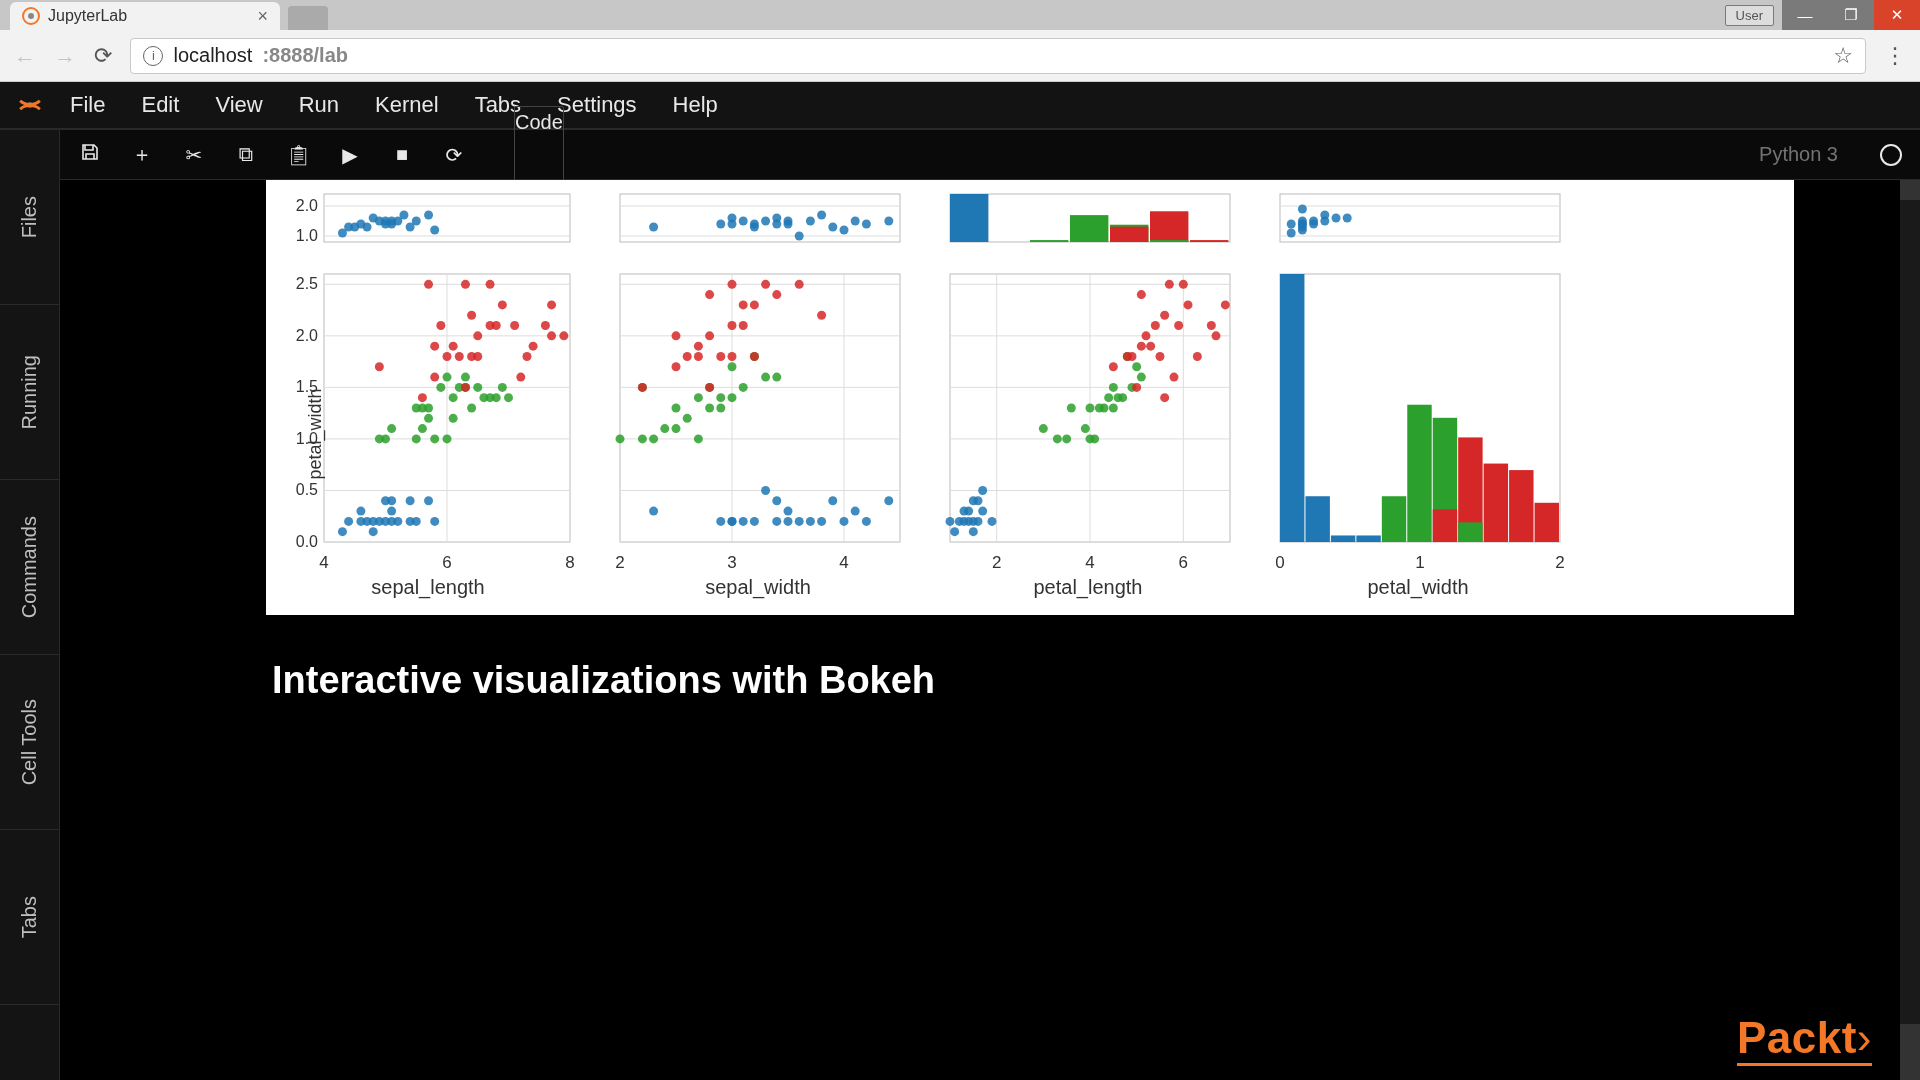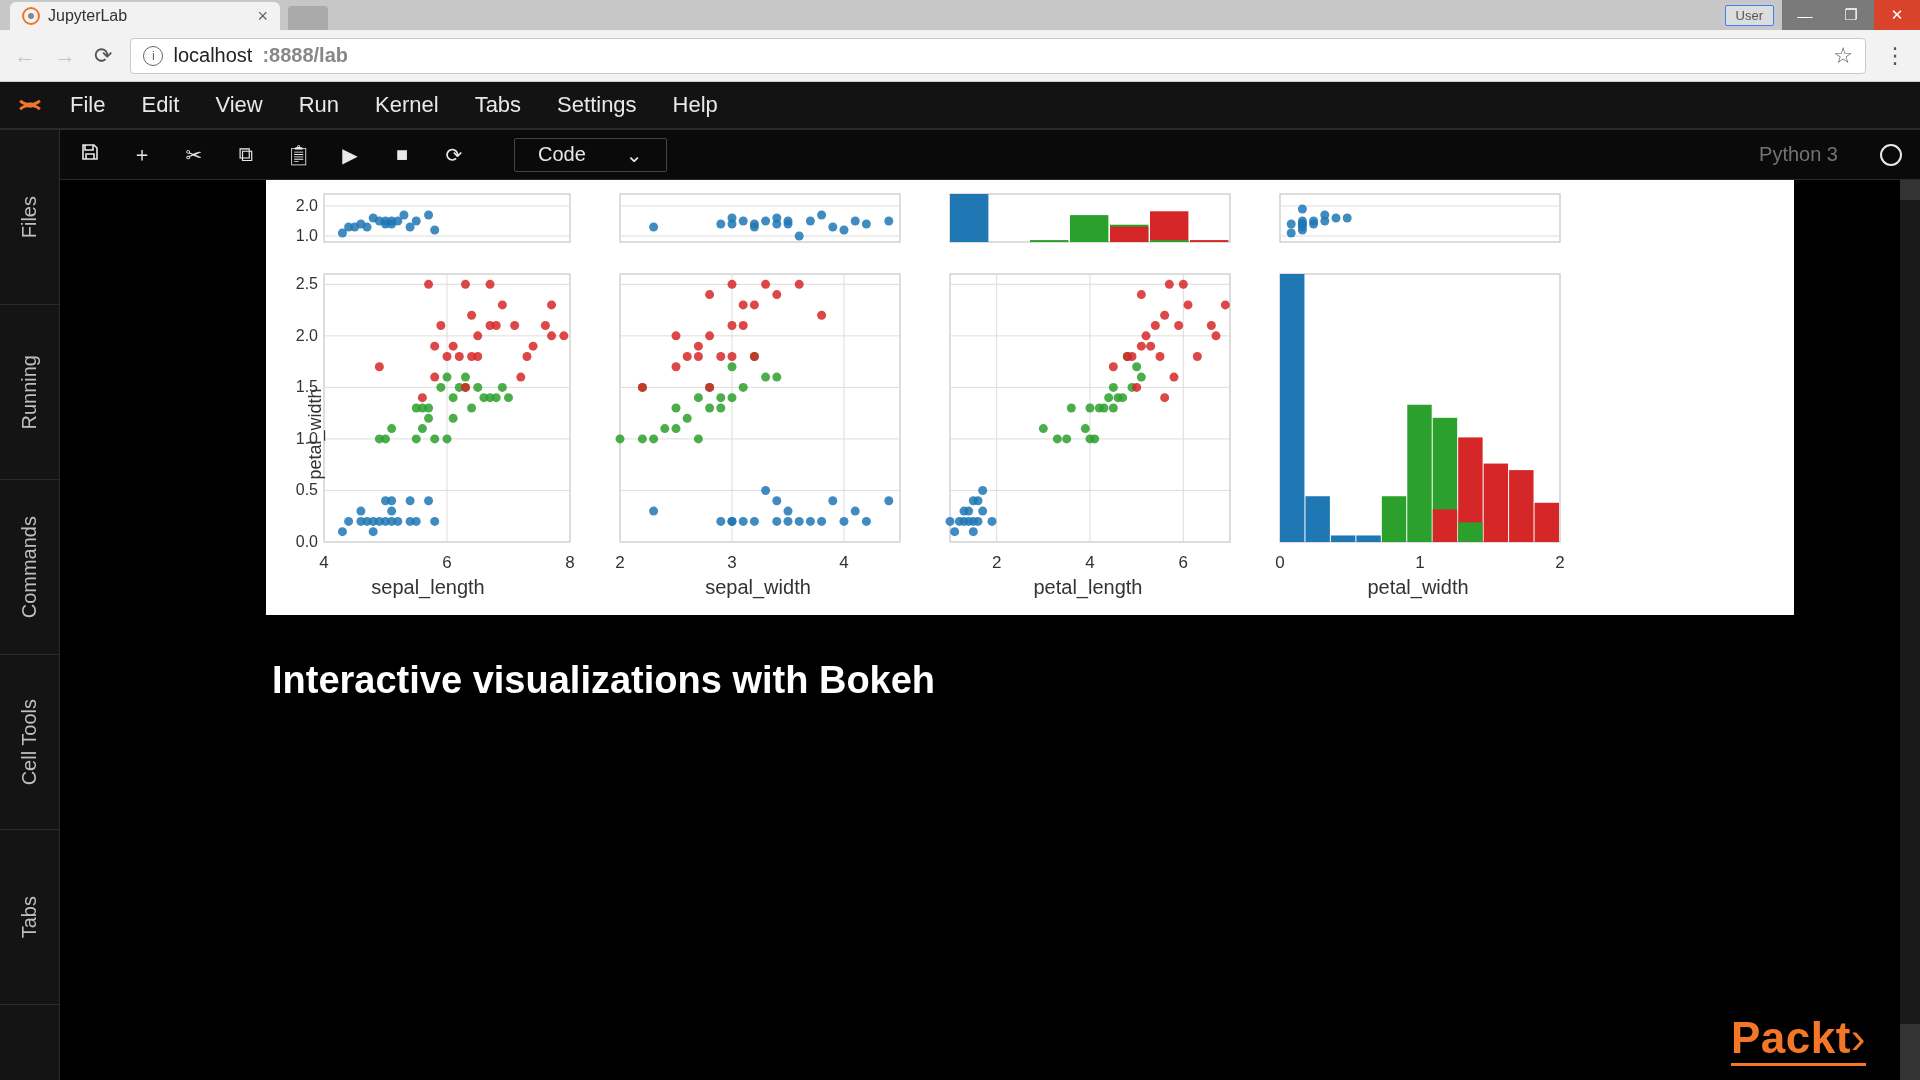--- a/index.html
+++ b/index.html
@@ -167,21 +167,21 @@
   align-items: center;
   padding: 0 18px;
   gap: 28px;
   border-bottom: 1px solid #2a2a2a;
   color: #e8e8e8;
   font-size: 20px;
 }
 .tb-btn { width: 24px; text-align: center; cursor: pointer; }
 .tb-select {
   display: flex; align-items: center; gap: 40px; border: 1px solid #444;
-  padding: 4px 23px; border-radius: 2px; cursor: pointer; margin-left: 20px;
+  padding: 4px 0; border-radius: 2px; cursor: pointer; margin-left: 20px; flex-direction: column;
 }
 .tb-spacer { flex: 1; }
 .kernel-name { font-size: 20px; color: #737373; margin-right: 14px; }
 .kernel-ind {
   width: 22px; height: 22px; border: 2.5px solid #e8e8e8; border-radius: 50%;
 }
 
 
 .jl-scroll {
   flex: 1;
@@ -275,21 +275,21 @@
   width: 20px;
   background: #1a1a1a;
 }
 .fake-thumb-up { position: absolute; top: 0; right: 0; width: 20px; height: 20px; background: #333; }
 .fake-thumb-dn { position: absolute; bottom: 0; right: 0; width: 20px; height: 56px; background: #333; }
 
 
 .packt-logo {
   position: absolute;
   bottom: 14px;
-  right: 54px;
+  right: 48px;
   color: #f37726;
   font-size: 44px;
   font-weight: 700;
   letter-spacing: 0.5px;
   font-family: Arial, sans-serif;
   border-bottom: 3px solid #f37726;
 }
 .packt-logo .angle { font-weight: 400; }
 
 </style>

